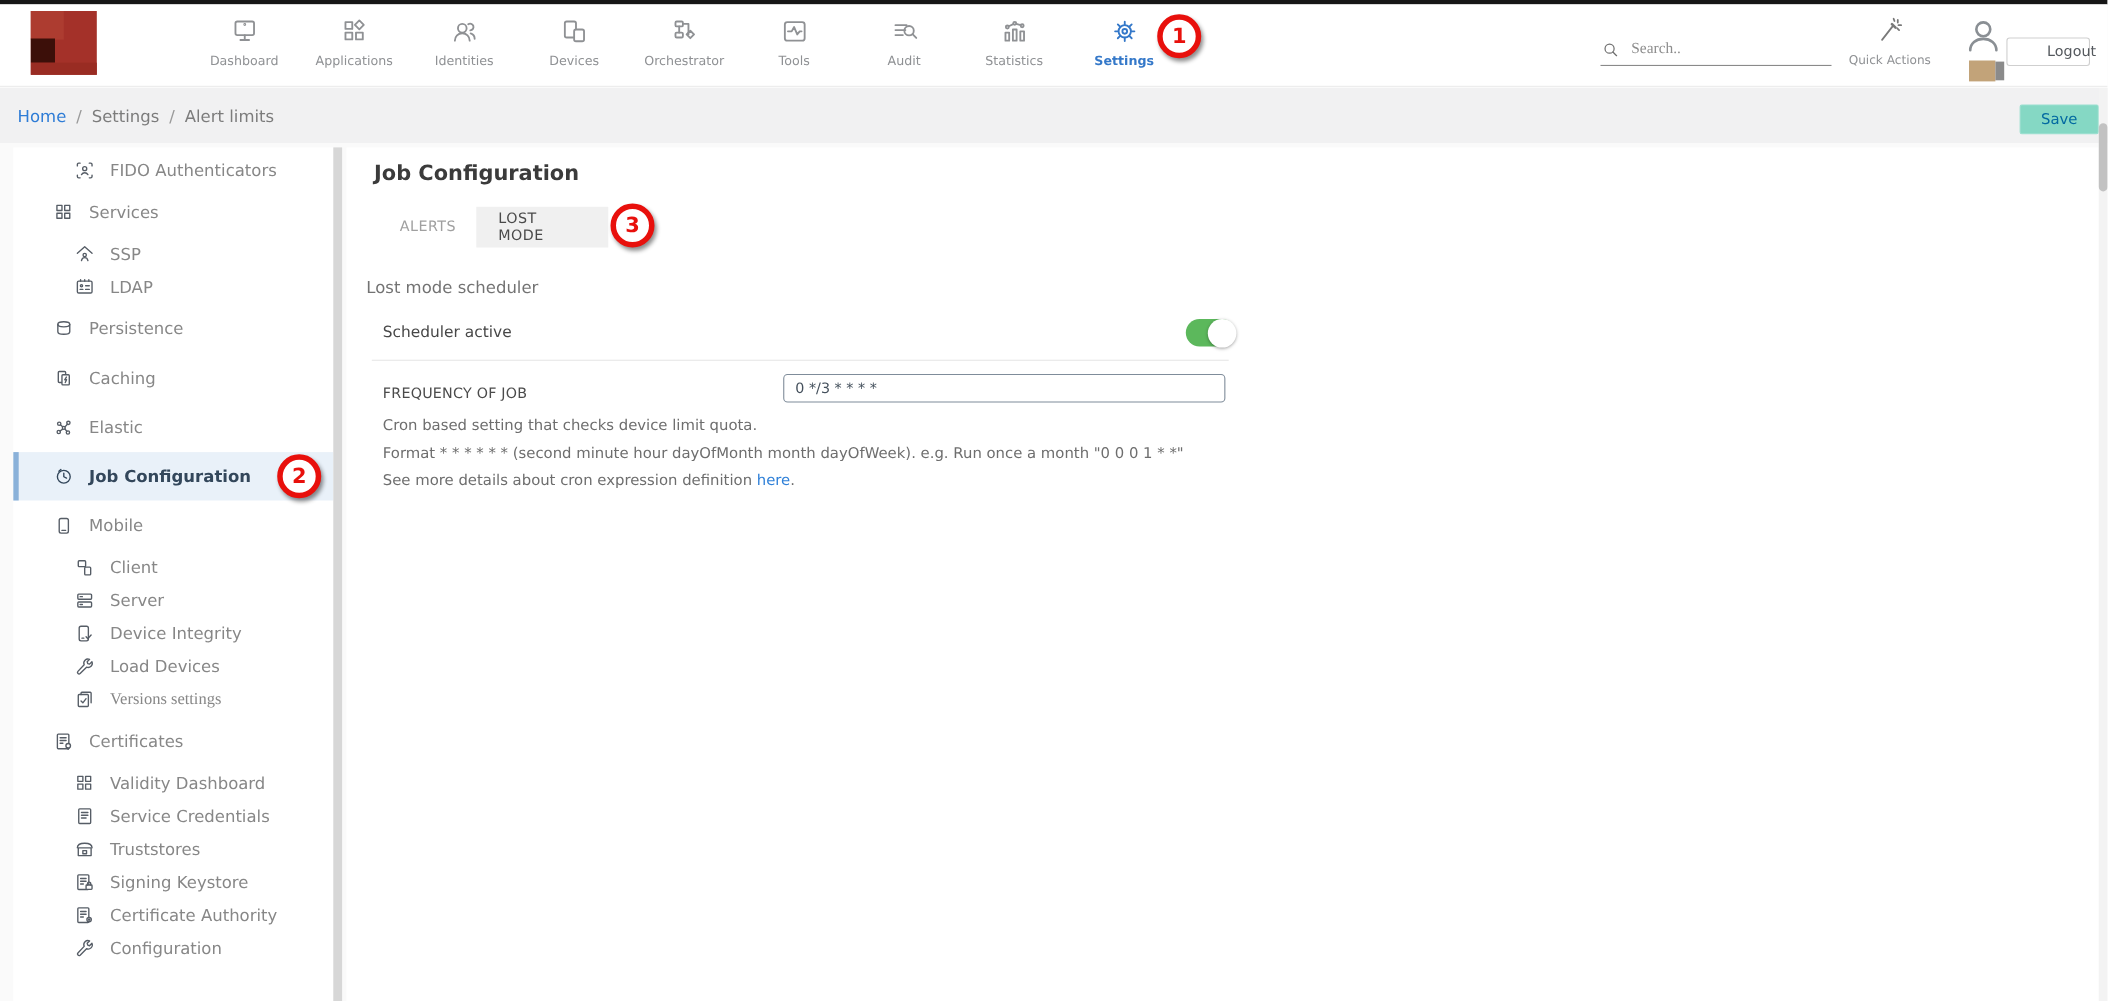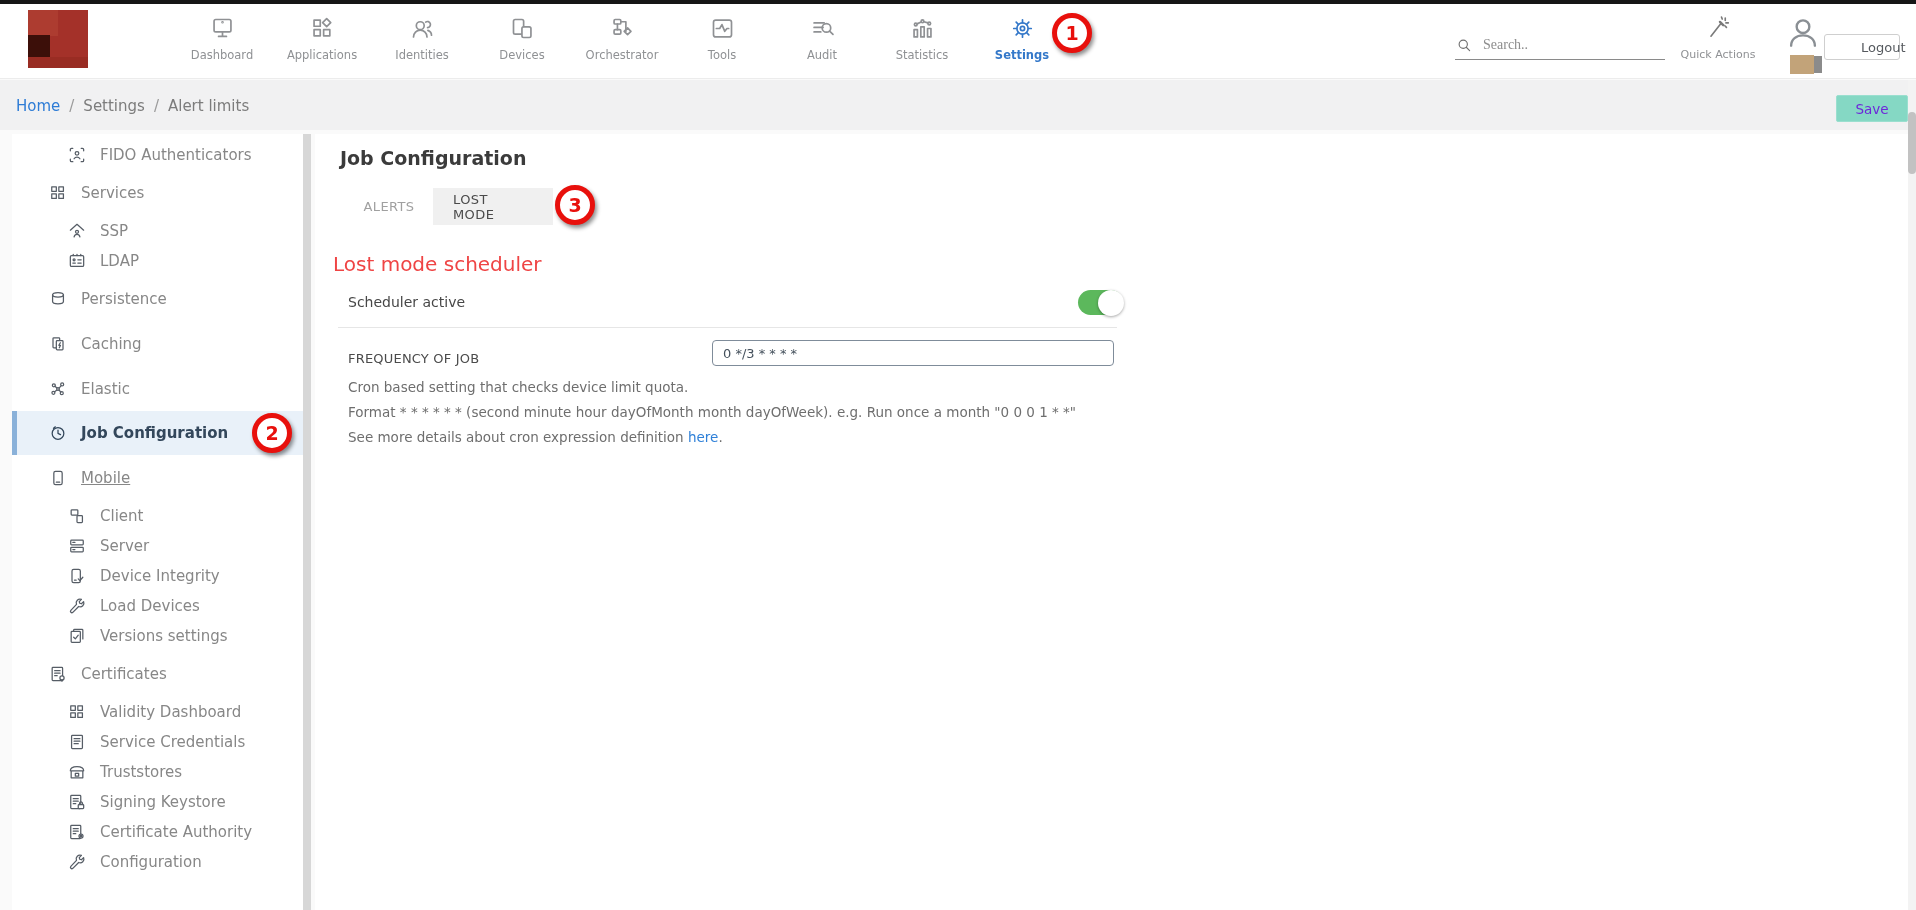--- a/index.html
+++ b/index.html
@@ -38,21 +38,21 @@
   .avatar svg { width:38px; height:38px; display:block; }
   .avatar-badge { position:absolute; left:1790px; top:51px; width:24px; height:19px; background:#c2a379; }
   .avatar-badge-dark { position:absolute; left:1814px; top:52px; width:8px; height:17px; background:#8b8b8b; }
   .logout-btn { position:absolute; left:1824px; top:30px; width:76px; height:26px; background:#fff; border:1px solid #cfcfcf; border-radius:3px; font-size:13px; color:#55595e; cursor:pointer; font-family:inherit;padding-left:36px; }
 
   
   .breadcrumb-bar { position:absolute; left:0; top:80px; width:1916px; height:50px; background:#f1f1f2; }
   .breadcrumb { position:absolute; left:16px; top:17px; display:flex; gap:9px; font-size:15px; color:#7c7c7c; }
   .breadcrumb .crumb-link { color:#2e7cd6; cursor:pointer; }
   .breadcrumb .sep { color:#9a9a9a; }
-  .save-btn { position:absolute; left:1836px; top:15px; width:72px; height:27px; background:#85d8c4; border:1px solid #9adfcf; border-radius:2px; color:#6d28d9; font-size:13.5px; cursor:pointer; font-family:inherit; }
+  .save-btn { position:absolute; left:1836px; top:15px; width:72px; height:27px; background:#85d8c4; border:1px solid #9adfcf; border-radius:2px; color:#0369a1; font-size:13.5px; cursor:pointer; font-family:inherit; }
 
   
   .sidebar { position:absolute; left:12px; top:134px; width:291px; height:776px; background:#ffffff; overflow:hidden; padding-top:4px; }
   .sidebar-scrollbar { position:absolute; left:303px; top:134px; width:8px; height:776px; background:#d7d7d7; }
   .content { position:absolute; left:315px; top:134px; width:1593px; height:776px; background:#ffffff; }
   .main-scrollbar-track { position:absolute; left:1908px; top:80px; width:8px; height:830px; background:#f3f3f3; }
   .main-scrollbar-thumb { position:absolute; left:1908px; top:112px; width:8px; height:62px; background:#c2c2c2; border-radius:4px; }
 
   
   .side-item { display:flex; align-items:center; height:30px; cursor:pointer; color:#878787; font-size:15px; }
@@ -66,21 +66,21 @@
 
   
   .ann { position:absolute; width:40px; height:40px; border:5px solid #e8100c; border-radius:50%; background:#ffffff; color:#e8100c; font-weight:bold; font-size:19px; display:flex; align-items:center; justify-content:center; box-shadow:2px 3px 4px rgba(0,0,0,0.45); z-index:30; }
 
   
   .page-title { position:absolute; left:25px; top:13px; font-size:19px; font-weight:bold; color:#3b3b3b; }
   .tabs { position:absolute; left:30px; top:54px; display:flex; height:37px; }
   .tab { display:flex; align-items:center; justify-content:center; font-size:13px; letter-spacing:0.4px; color:#a0a0a0; cursor:pointer; padding:0 20px; }
   .tab.t1 { width:88px; }
   .tab.active { background:#f0f0f0; color:#4a4a4a; width:120px; }
-  .section-title { position:absolute; left:18px; top:118px; font-size:20px; color:#ef4444;text-align:right; }
+  .section-title { position:absolute; left:18px; top:118px; font-size:15px; color:#737373;text-align:right; }
   .row-label { font-size:14px; color:#474747; }
   .scheduler-label { position:absolute; left:33px; top:160px; }
   .toggle { position:absolute; left:763px; top:156px; width:45px; height:25px; background:#5cb85c; border-radius:13px; cursor:pointer; }
   .toggle .knob { position:absolute; right:-1px; top:-0.5px; width:26px; height:26px; background:#ffffff; border-radius:50%; box-shadow:0 1px 3px rgba(0,0,0,0.35); }
   .divider { position:absolute; left:23px; top:193px; width:779px; height:1px; background:#e6e6e6; }
   .freq-label { position:absolute; left:33px; top:217px; font-size:13px; color:#4b4b4b; letter-spacing:0.2px; }
   .freq-input { position:absolute; left:397px; top:206px; width:402px; height:26px; border:1px solid #7f8c9a; border-radius:4px; padding:0 10px; font-size:13px; color:#44505c; font-family:inherit; outline:none; background:#fff; }
   .help { position:absolute; left:33px; font-size:13.5px; color:#6e6e6e; }
   .help-1 { top:245px; } .help-2 { top:270px; } .help-3 { top:295px; }
   .help a, .help .link { color:#2f80d8; text-decoration:none; cursor:pointer; }
@@ -316,21 +316,21 @@
       </div>
       <div class="side-item lvl1 selected" style="margin-top: 7px;">
         <span class="slicon">
           <svg viewBox="0 0 24 24" fill="none" stroke="currentColor" stroke-width="1.5" stroke-linecap="round" stroke-linejoin="round">
             <circle cx="12" cy="12.5" r="7"></circle>
             <path d="M12 8.5v4l3 1.5M8.8 4.6L6.6 6.4"></path>
           </svg>
         </span>
         <span>Job Configuration</span>
       </div>
-      <div class="side-item lvl1" style="margin-top: 8px; text-decoration: underline;">
+      <div class="side-item lvl1" style="margin-top: 8px;">
         <span class="slicon">
           <svg viewBox="0 0 24 24" fill="none" stroke="currentColor" stroke-width="1.5" stroke-linecap="round" stroke-linejoin="round">
             <rect x="7" y="4" width="10" height="16" rx="2"></rect>
             <path d="M10 17h4"></path>
           </svg>
         </span>
         <span>Mobile</span>
       </div>
       <div class="side-item lvl2" style="margin-top: 8px;">
         <span class="slicon">
@@ -362,21 +362,21 @@
         <span>Device Integrity</span>
       </div>
       <div class="side-item lvl2" style="margin-top: 0px;">
         <span class="slicon">
           <svg viewBox="0 0 24 24" fill="none" stroke="currentColor" stroke-width="1.5" stroke-linecap="round" stroke-linejoin="round">
             <path d="M19.9 6.7a4.5 4.5 0 0 1-5.9 5.9L7 19.6a1.7 1.7 0 0 1-2.4-2.4L11.4 10a4.5 4.5 0 0 1 5.9-5.9l-2.6 2.6.6 2 2 .6z"></path>
           </svg>
         </span>
         <span>Load Devices</span>
       </div>
-      <div class="side-item lvl2" style="margin-top: 0px;">
+      <div class="side-item lvl2" style="margin-top: 0px; font-family: Liberation Serif, serif;">
         <span class="slicon">
           <svg viewBox="0 0 24 24" fill="none" stroke="currentColor" stroke-width="1.5" stroke-linecap="round" stroke-linejoin="round">
             <path d="M8 6.5V5a1 1 0 0 1 1-1h9a1 1 0 0 1 1 1v10.5"></path>
             <rect x="5" y="6.5" width="11" height="13" rx="1"></rect>
             <path d="M8 13.5l2 2 3.5-4.5"></path>
           </svg>
         </span>
         <span>Versions settings</span>
       </div>
       <div class="side-item lvl1" style="margin-top: 8px;">

